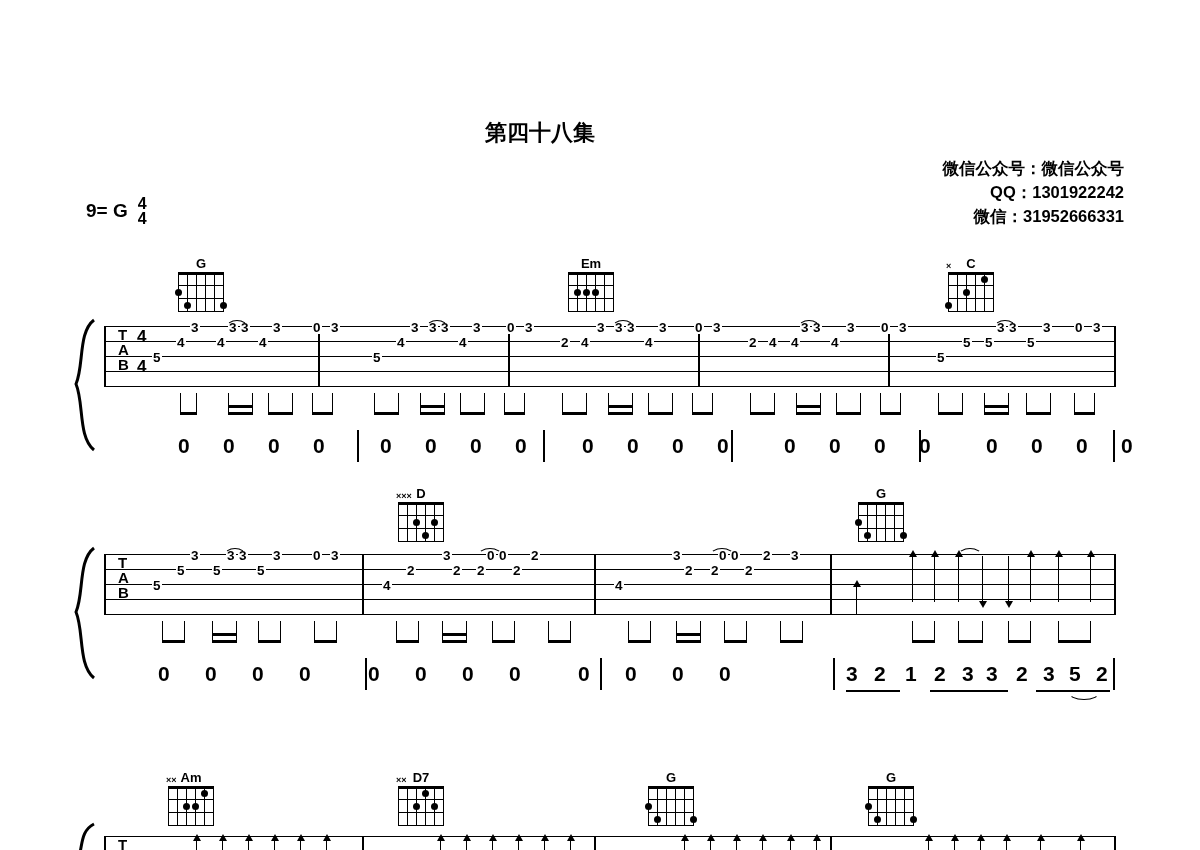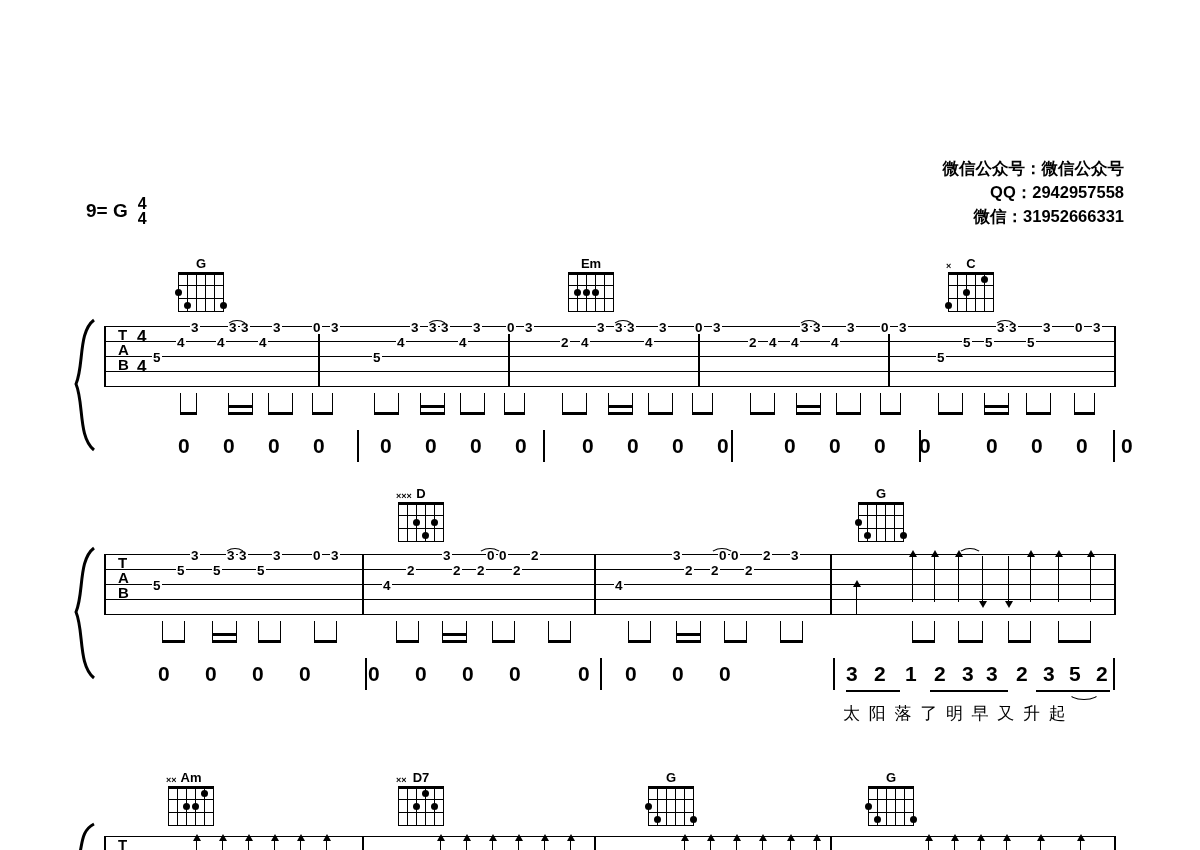--- a/index.html
+++ b/index.html
@@ -72,24 +72,25 @@
   .arrow{position:absolute;width:1.3px;background:#000;}
   .ah{position:absolute;width:0;height:0;}
   .ah.up{border-left:4px solid transparent;border-right:4px solid transparent;border-bottom:7px solid #000;}
   .ah.dn{border-left:4px solid transparent;border-right:4px solid transparent;border-top:7px solid #000;}
 </style>
 </head>
 <body>
 
 <div class="sheet">
 
+  <div class="subtitle">第四十八集</div>
 
   <div class="contact">
     <div>微信公众号：微信公众号</div>
-    <div>QQ：2942957558</div>
+    <div>QQ：1301922242</div>
     <div>微信：31952666331</div>
   </div>
 
   <div class="keysig">
     <span>9= G</span>
     <span class="timesig">
       <span>4</span>
       <span style="border-top:0;">4</span>
     </span>
   </div>
@@ -534,21 +535,20 @@
         <div class="mel" style="left: 986px; top: 662px;">3</div>
         <div class="mel" style="left: 1016px; top: 662px;">2</div>
         <div class="mel" style="left: 1043px; top: 662px;">3</div>
         <div class="mel" style="left: 1069px; top: 662px;">5</div>
         <div class="mel" style="left: 1096px; top: 662px;">2</div>
         <div class="melu" style="left: 846px; top: 690px; width: 54px;"></div>
         <div class="melu" style="left: 930px; top: 690px; width: 78px;"></div>
         <div class="melu" style="left: 1036px; top: 690px; width: 74px;"></div>
         <div class="tie" style="left: 1068px; top: 692px; width: 30px; transform: rotate(180deg);"></div>
       </div>
-    <div class="lyric" style="left:843px;top:702px;letter-spacing:2px;">太 阳 落 了 明   早 又 升 起</div>
   </div>
 
   <div class="system" style="top:0;height:80px;">
 
     <div class="brace" style="left:68px;top:822px;">
       <svg width="30" height="60" viewBox="0 0 30 60">
         <path d="M26 2 C10 10, 16 30, 8 40 C14 48, 16 54, 22 58" fill="none" stroke="#000" stroke-width="3"></path>
       </svg>
     </div>
 

